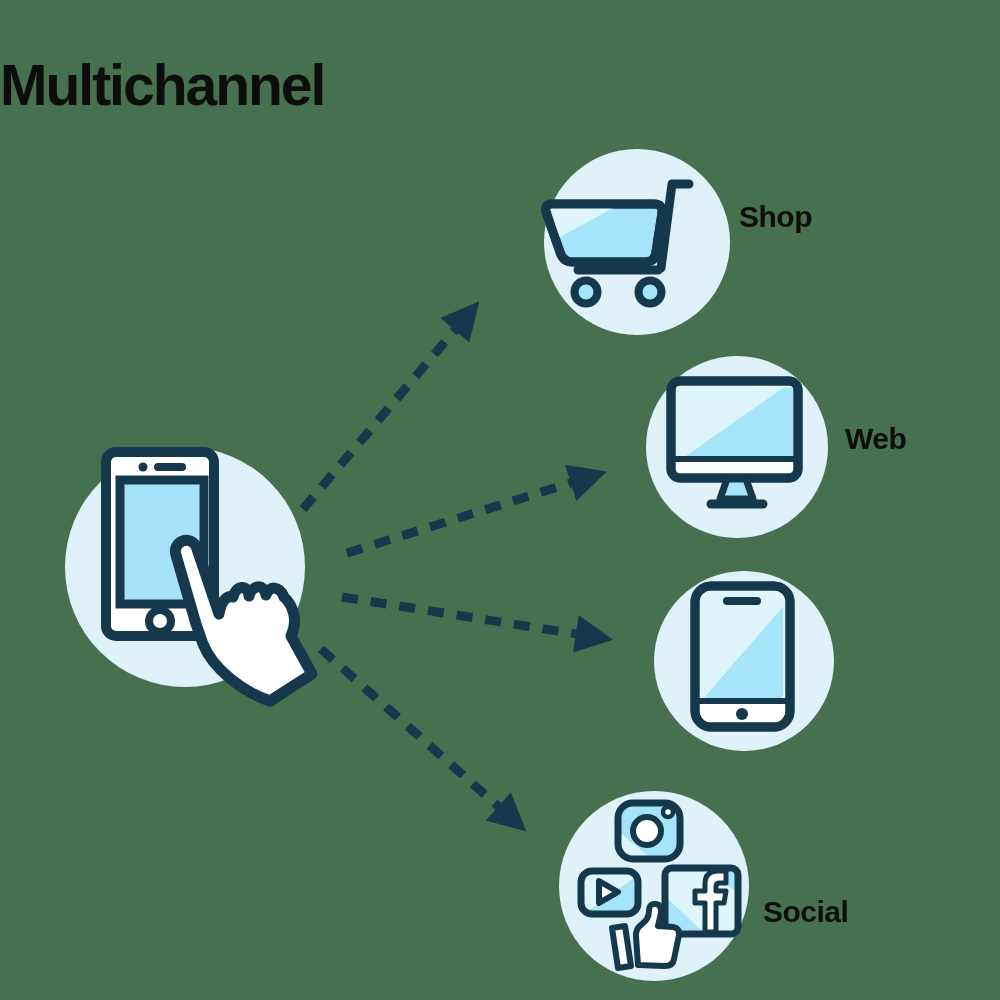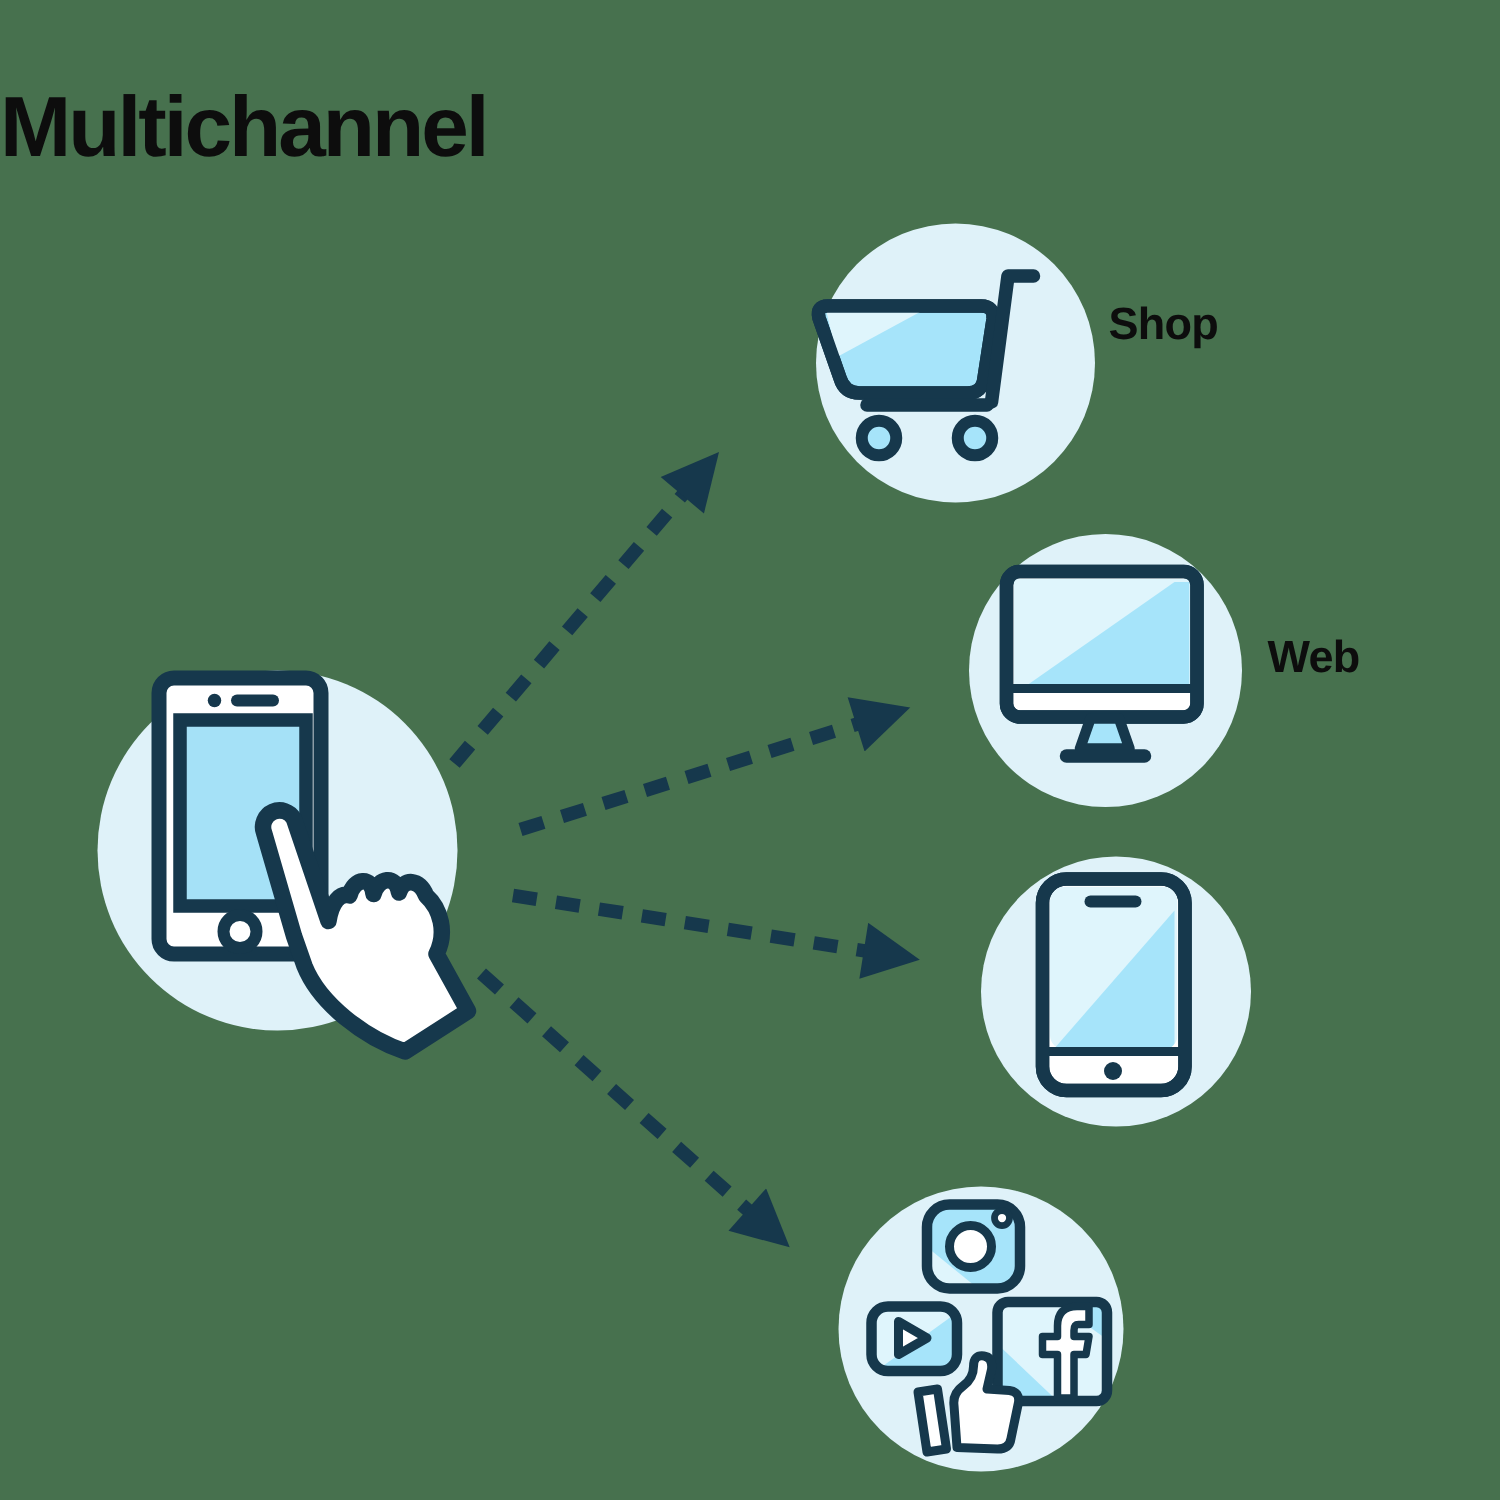--- a/index.html
+++ b/index.html
@@ -180,14 +180,15 @@
 
       <g>
         <path class="olw" stroke-width="6" d="M 612 928 L 625 926 L 631 966 L 618 968 Z"></path>
         <path class="olw" stroke-width="6" d="M 638 965 L 636 937 Q 635 929 642 924 Q 649 919 649 911 Q 649 903 656 904 Q 662 905 661 913 L 658 926 L 673 927 Q 680 928 679 935 L 674 959 Q 673 966 665 966 Z"></path>
       </g>
     </g>
   </svg>
 
   <div class="channel-label label-shop">Shop</div>
   <div class="channel-label label-web">Web</div>
+  <div class="channel-label label-social">Social</div>
 
 </div>
 
 </body></html>

